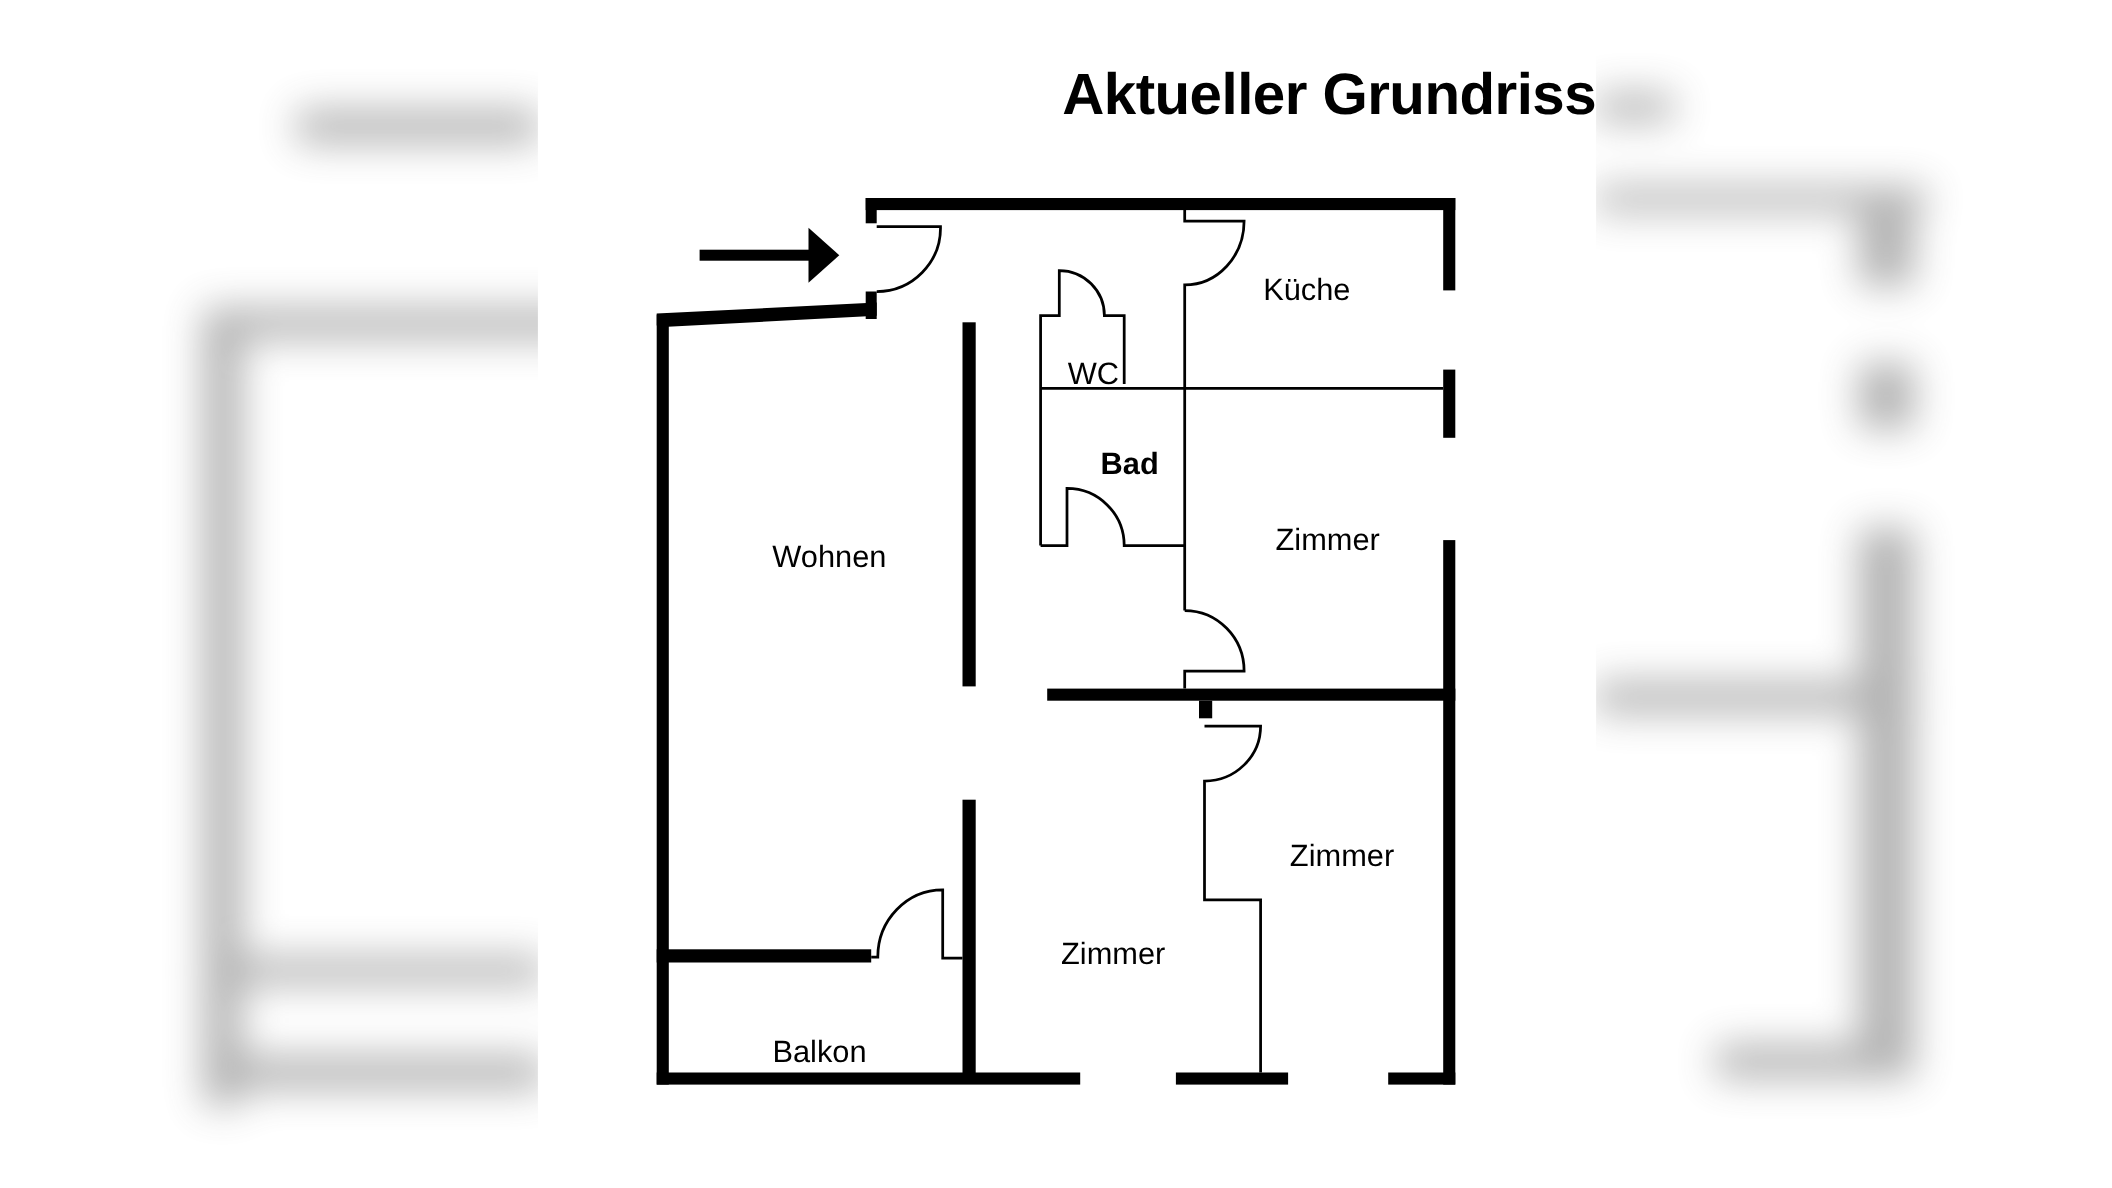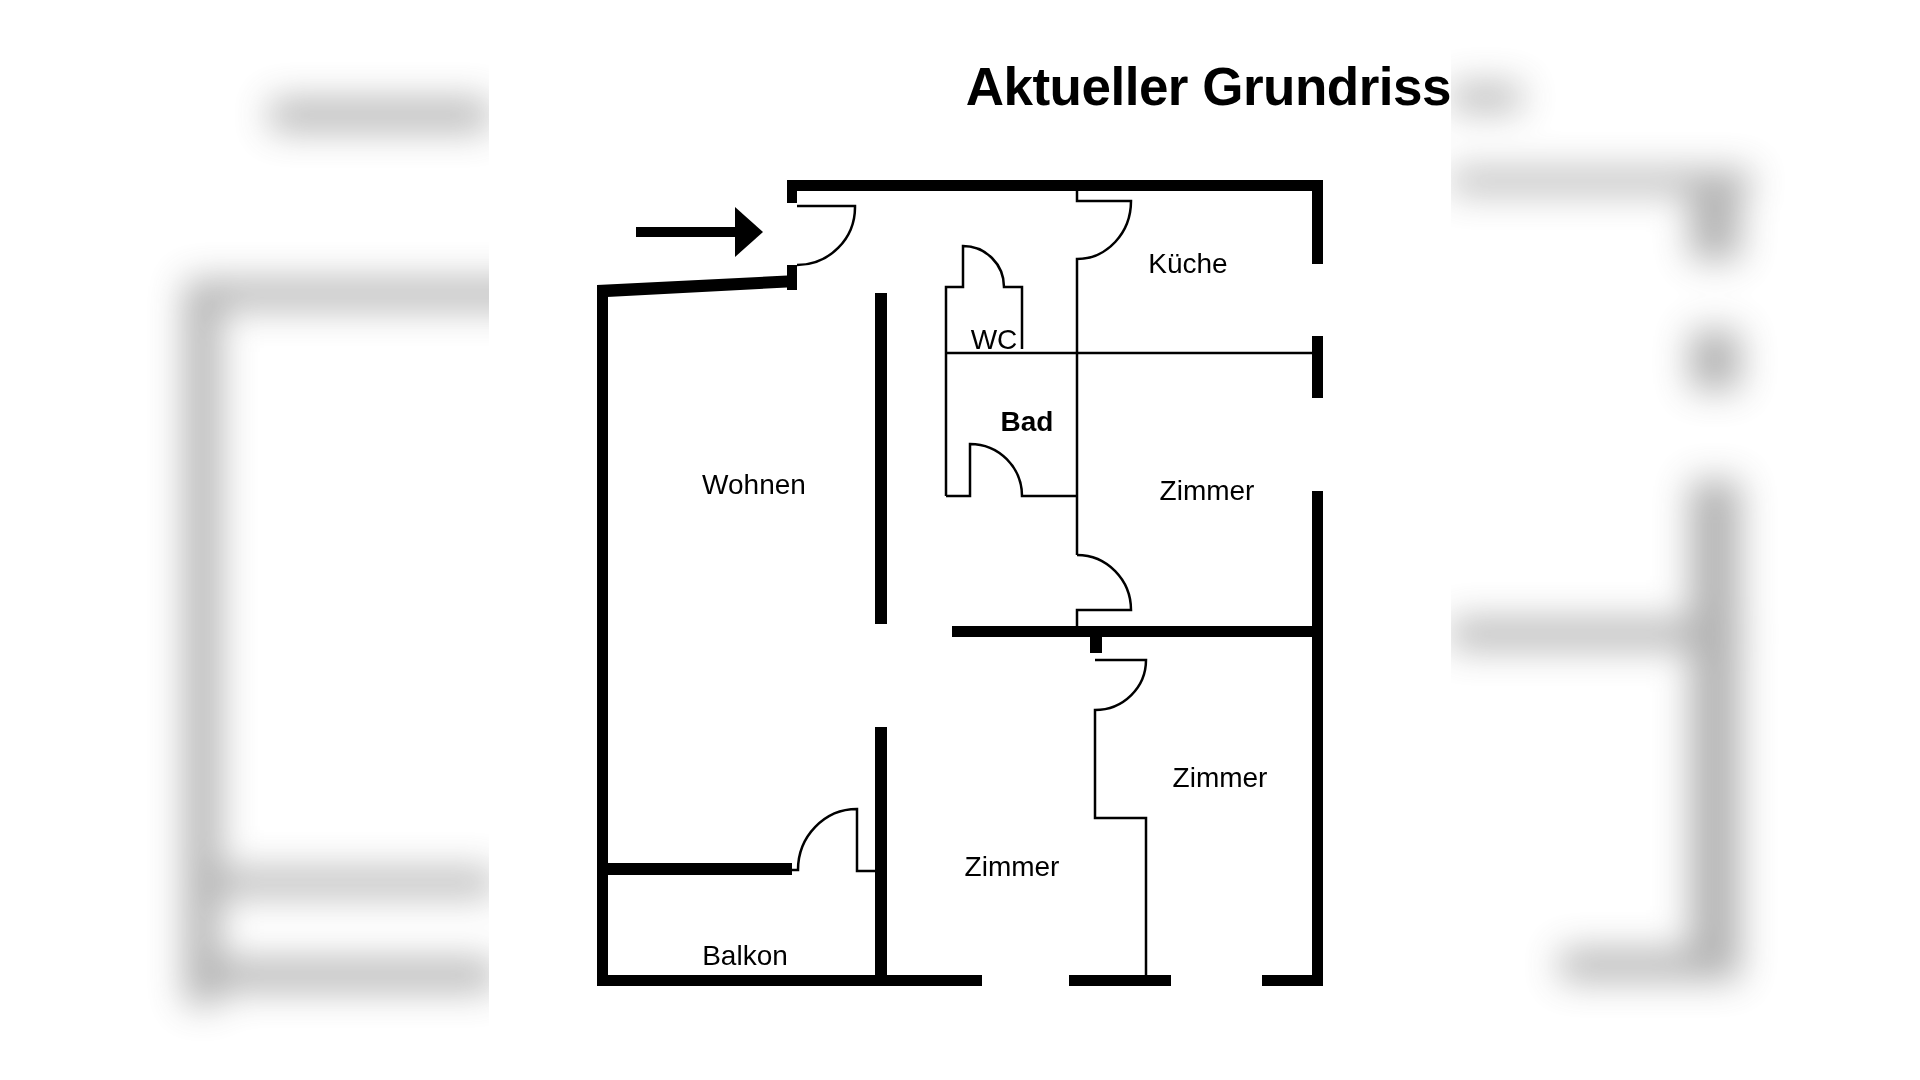--- a/index.html
+++ b/index.html
@@ -83,17 +83,17 @@
 
     <path d="M1095,660 H1146 A51,50 0 0 1 1095,710 V818 H1146 V975"></path>
 
     <path d="M792,870 H798 A59,61 0 0 1 857,809 V871 H875"></path>
   </g>
 </svg>
 
 <div class="label" style="left:1188px;top:264px;">Küche</div>
 <div class="label" style="left:994px;top:328px;margin-top:12px;">WC</div>
 <div class="label" style="left:1027px;top:422px;font-weight:bold;">Bad</div>
-<div class="label" style="left:754px;top:485px;">Wohnen</div>
+<div class="label" style="left:754px;top:506px;">Wohnen</div>
 <div class="label" style="left:1207px;top:491px;">Zimmer</div>
 <div class="label" style="left:1220px;top:778px;">Zimmer</div>
 <div class="label" style="left:1012px;top:867px;">Zimmer</div>
 <div class="label" style="left:745px;top:956px;">Balkon</div>
 
 </body></html>

